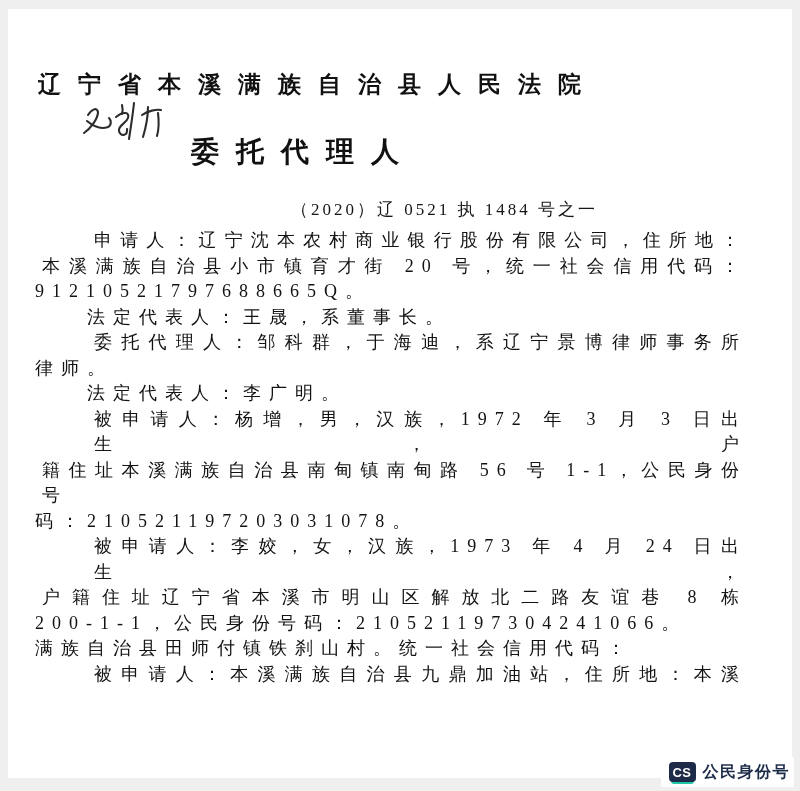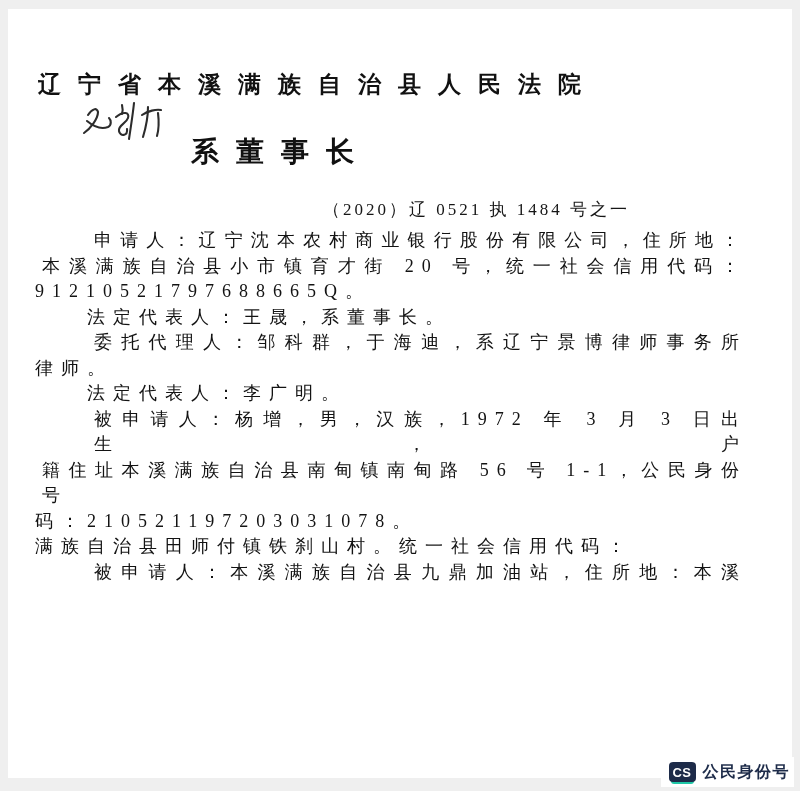--- a/index.html
+++ b/index.html
@@ -26,21 +26,20 @@
   .doc-title {
     position:absolute; left:183px; top:124px;
     font-size:28px; font-weight:bold;
     letter-spacing:17px; white-space:nowrap;
     color:#111;
   }
   .case-number {
     position:absolute; left:283px; top:189px;
     font-size:17px; letter-spacing:3px; white-space:nowrap;
     color:#161616;
-    margin-left:32px;
   }
   .body-text {
     position:absolute; left:27px; top:219px;
     width:712px;
     font-size:18px; line-height:25.5px;
     letter-spacing:8px;
     color:#131313;
   }
   .para { margin:0; padding:0; }
   .line { text-align:left; }
@@ -91,21 +90,21 @@
     <path d="M10 16 C14 10, 19 8, 20 13 C20 20, 12 30, 6 34"></path>
     <path d="M9 22 C15 27, 22 31, 30 28 C34 26, 33 21, 31 19"></path>
     <path d="M44 6 C45 10, 45 12, 44 15"></path>
     <path d="M38 18 C45 12, 52 13, 50 19 C48 25, 40 26, 41 32 C42 38, 50 37, 49 30"></path>
     <path d="M56 4 C55 14, 53 27, 51 40"></path>
     <path d="M64 16 C70 12, 78 10, 83 11"></path>
     <path d="M70 8 C70 18, 68 28, 65 38"></path>
     <path d="M80 14 C81 22, 81 30, 79 37"></path>
   </svg>
 
-  <div class="doc-title">系董事长</div>
+  <div class="doc-title">委托代理人</div>
 
   <div class="case-number">（2020）辽 0521 执 1484 号之一</div>
 
   <div class="body-text">
       <div class="para">
         <div class="line first jl">申请人：辽宁沈本农村商业银行股份有限公司，住所地：</div>
         <div class="line jl">本溪满族自治县小市镇育才街 20 号，统一社会信用代码：</div>
         <div class="line">91210521797688665Q。</div>
       </div>
       <div class="para">
@@ -117,20 +116,25 @@
       </div>
       <div class="para">
         <div class="line first">法定代表人：李广明。</div>
       </div>
       <div class="para">
         <div class="line first jl">被申请人：杨增，男，汉族，1972 年 3 月 3 日出生，户</div>
         <div class="line jl">籍住址本溪满族自治县南甸镇南甸路 56 号 1-1，公民身份号</div>
         <div class="line">码：210521197203031078。</div>
       </div>
       <div class="para">
+        <div class="line first jl">被申请人：李姣，女，汉族，1973 年 4 月 24 日出生，</div>
+        <div class="line jl">户籍住址辽宁省本溪市明山区解放北二路友谊巷 8 栋</div>
+        <div class="line">200-1-1，公民身份号码：210521197304241066。</div>
+      </div>
+      <div class="para">
         <div class="line">满族自治县田师付镇铁刹山村。统一社会信用代码：</div>
         <div class="line first jl">被申请人：本溪满族自治县九鼎加油站，住所地：本溪</div>
       </div>
     </div>
 
 </div>
 
 <div class="watermark">
   <div class="cs-icon-wrap">
     <div class="cs-icon-teal" style="background: rgb(31, 199, 167);"></div>

